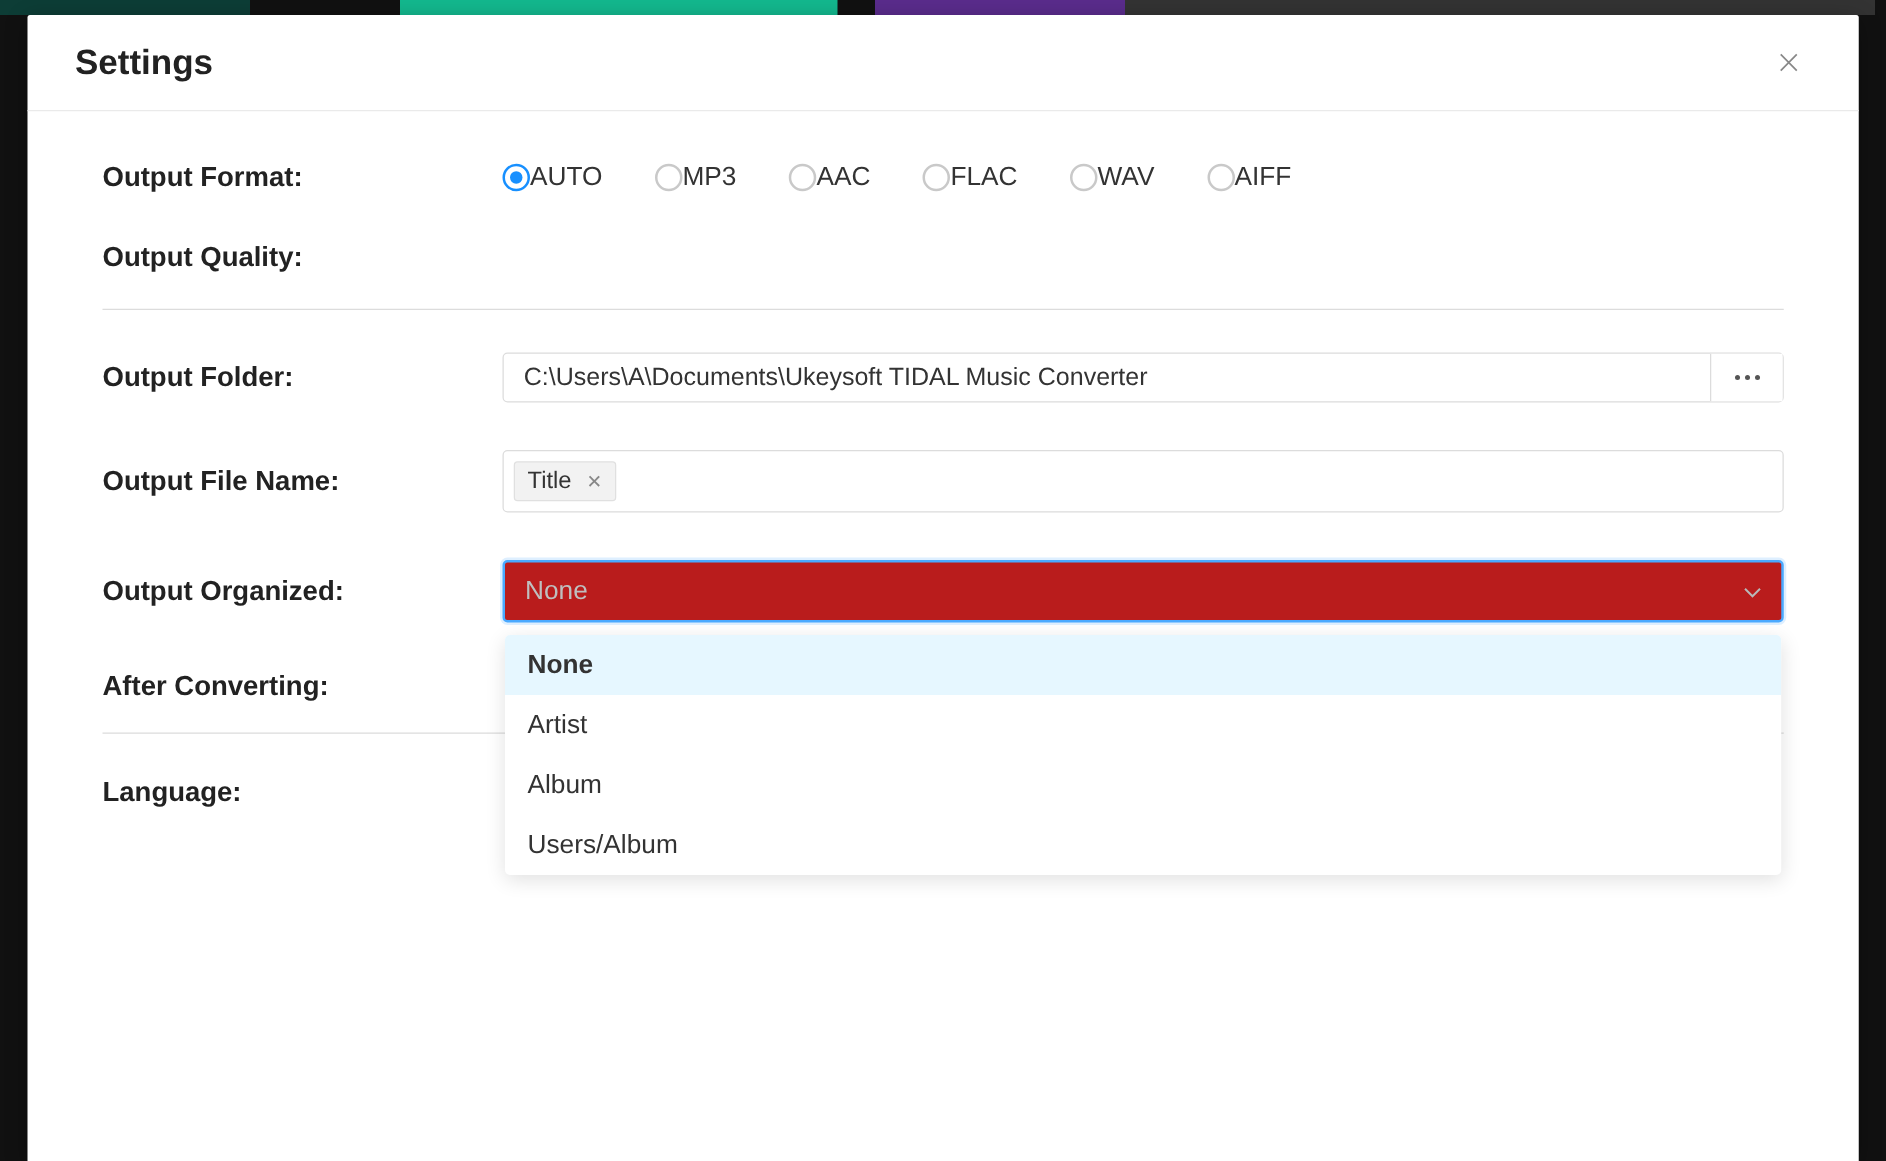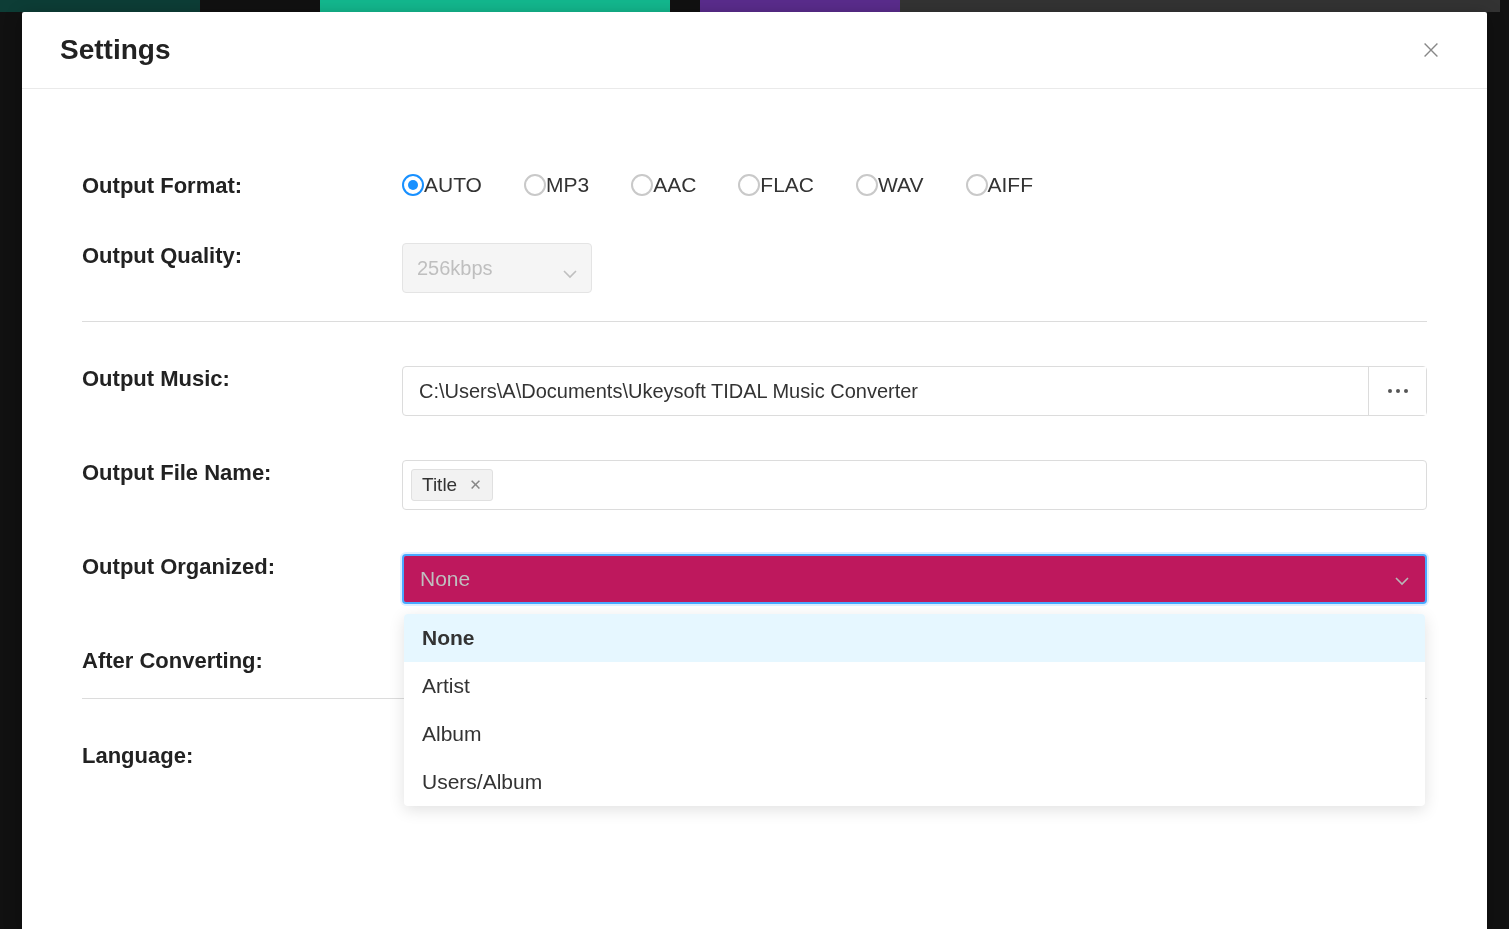--- a/index.html
+++ b/index.html
@@ -64,23 +64,22 @@
   .close-btn svg { width: 22px; height: 22px; stroke: #888; stroke-width: 1.5; }
 
   .dialog-body {
     flex: 1;
     padding: 40px 60px 0 60px;
     overflow: visible;
     position: relative;
   }
   .row {
     display: flex;
-    align-items: flex-start;
+    align-items: center;
     margin-bottom: 38px;
-    margin-top: 44px;
   }
   .row-label {
     width: 320px;
     flex-shrink: 0;
     font-size: 22px;
     font-weight: 700;
     color: #222;
   }
   .row-control {
     flex: 1;
@@ -147,21 +146,21 @@
     border: none;
     border-top: 1px solid #dcdcdc;
     margin: 6px 0 34px 0;
   }
 
   .folder-row {
     display: flex;
     width: 100%;
     border: 1px solid #dcdcdc;
     border-radius: 4px;
-    height: 50px;
+    height: 40px;
   }
   .folder-input {
     flex: 1;
     border: none;
     outline: none;
     font-size: 20px;
     padding: 0 16px;
     color: #333;
     background: transparent;
   }
@@ -206,21 +205,21 @@
 
   .organized-select {
     flex: 1;
     border: 2px solid #4aa9ff;
     border-radius: 4px;
     height: 50px;
     display: flex;
     align-items: center;
     justify-content: space-between;
     padding: 0 16px;
-    background: #be185d;
+    background: #b91c1c;
     cursor: pointer;
     box-shadow: 0 0 0 2px rgba(74,169,255,0.18);
     position: relative;
   }
   .organized-select .placeholder {
     color: #bfbfbf;
     font-size: 21px;
   }
   .organized-select .chevron svg { stroke:#b8b8b8; }
 
@@ -304,36 +303,26 @@
             <div class="radio-item">
               <span class="radio-circle"></span>
               <span>AIFF</span>
             </div>
           </div>
       </div>
     </div>
 
     <div class="row" style="margin-bottom:28px;">
       <div class="row-label">Output Quality:</div>
-      <div class="row-control">
-        <div class="select-disabled">
-          <span>256kbps</span>
-          <span class="chevron">
-            <svg viewBox="0 0 14 10">
-                <path d="M1 2 L7 8 L13 2"></path>
-              </svg>
-          </span>
-        </div>
-      </div>
     </div>
 
     <hr class="section-divider">
 
     <div class="row">
-      <div class="row-label">Output Music:</div>
+      <div class="row-label">Output Folder:</div>
       <div class="row-control">
         <div class="folder-row">
           <input class="folder-input" type="text" value="C:\Users\A\Documents\Ukeysoft TIDAL Music Converter" style="">
           <div class="folder-browse">
             <svg width="22" height="6" viewBox="0 0 22 6">
               <circle cx="3" cy="3" r="2"></circle>
                 <circle cx="11" cy="3" r="2"></circle>
                 <circle cx="19" cy="3" r="2"></circle>
             </svg>
           </div>

